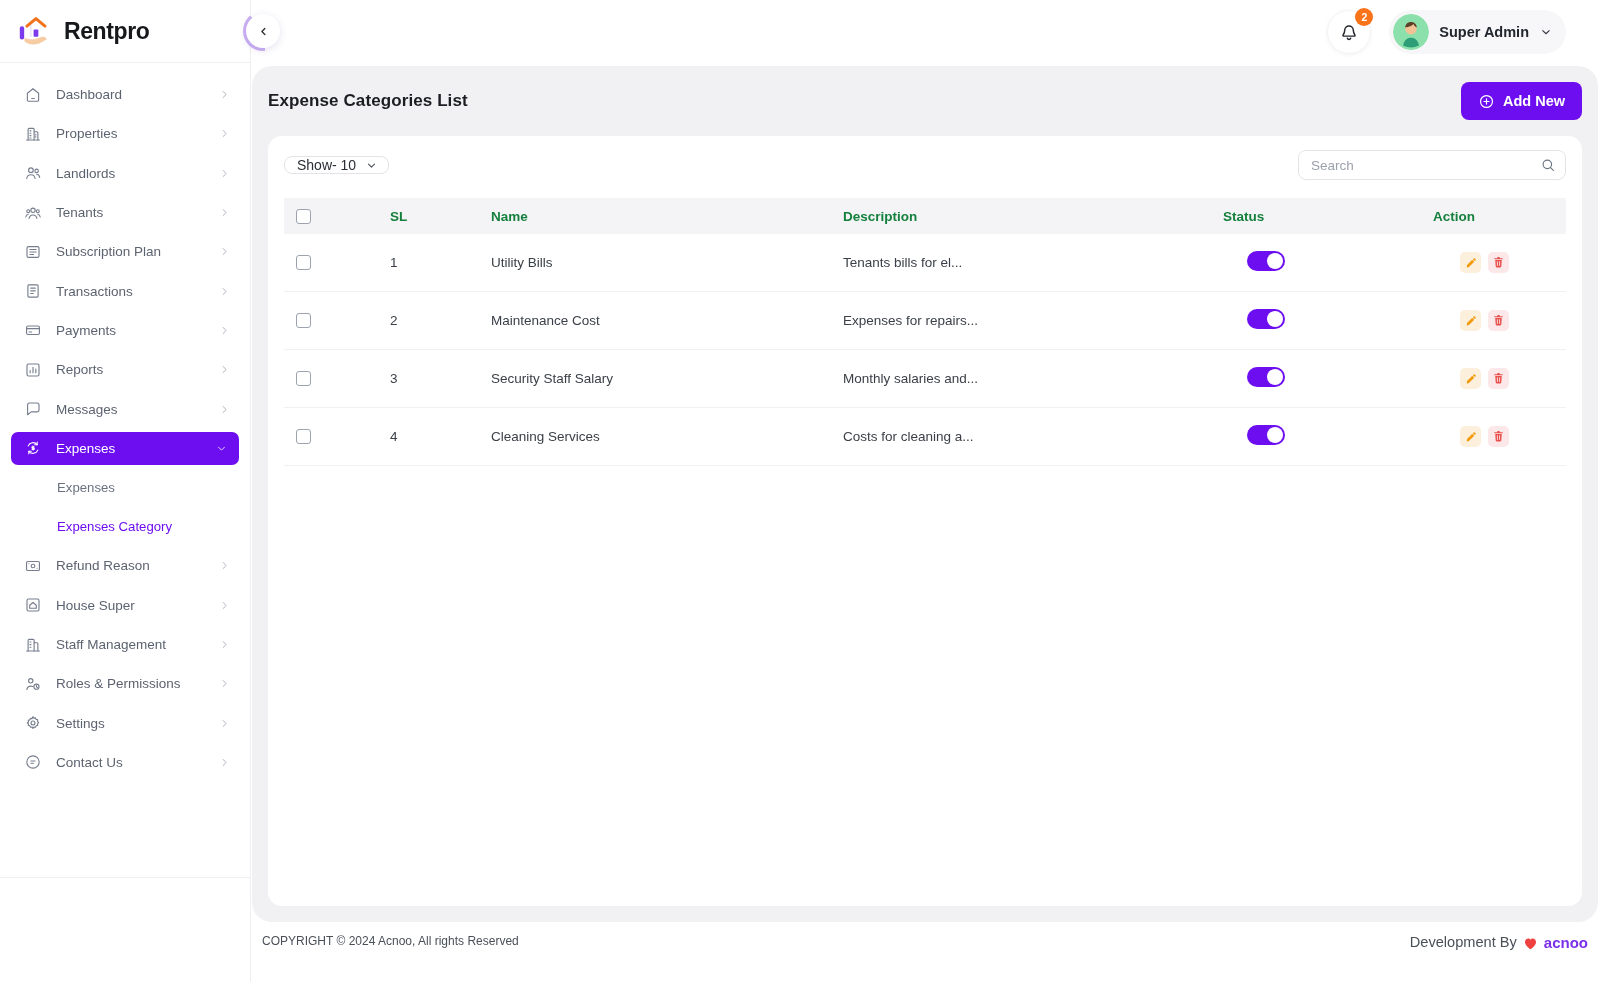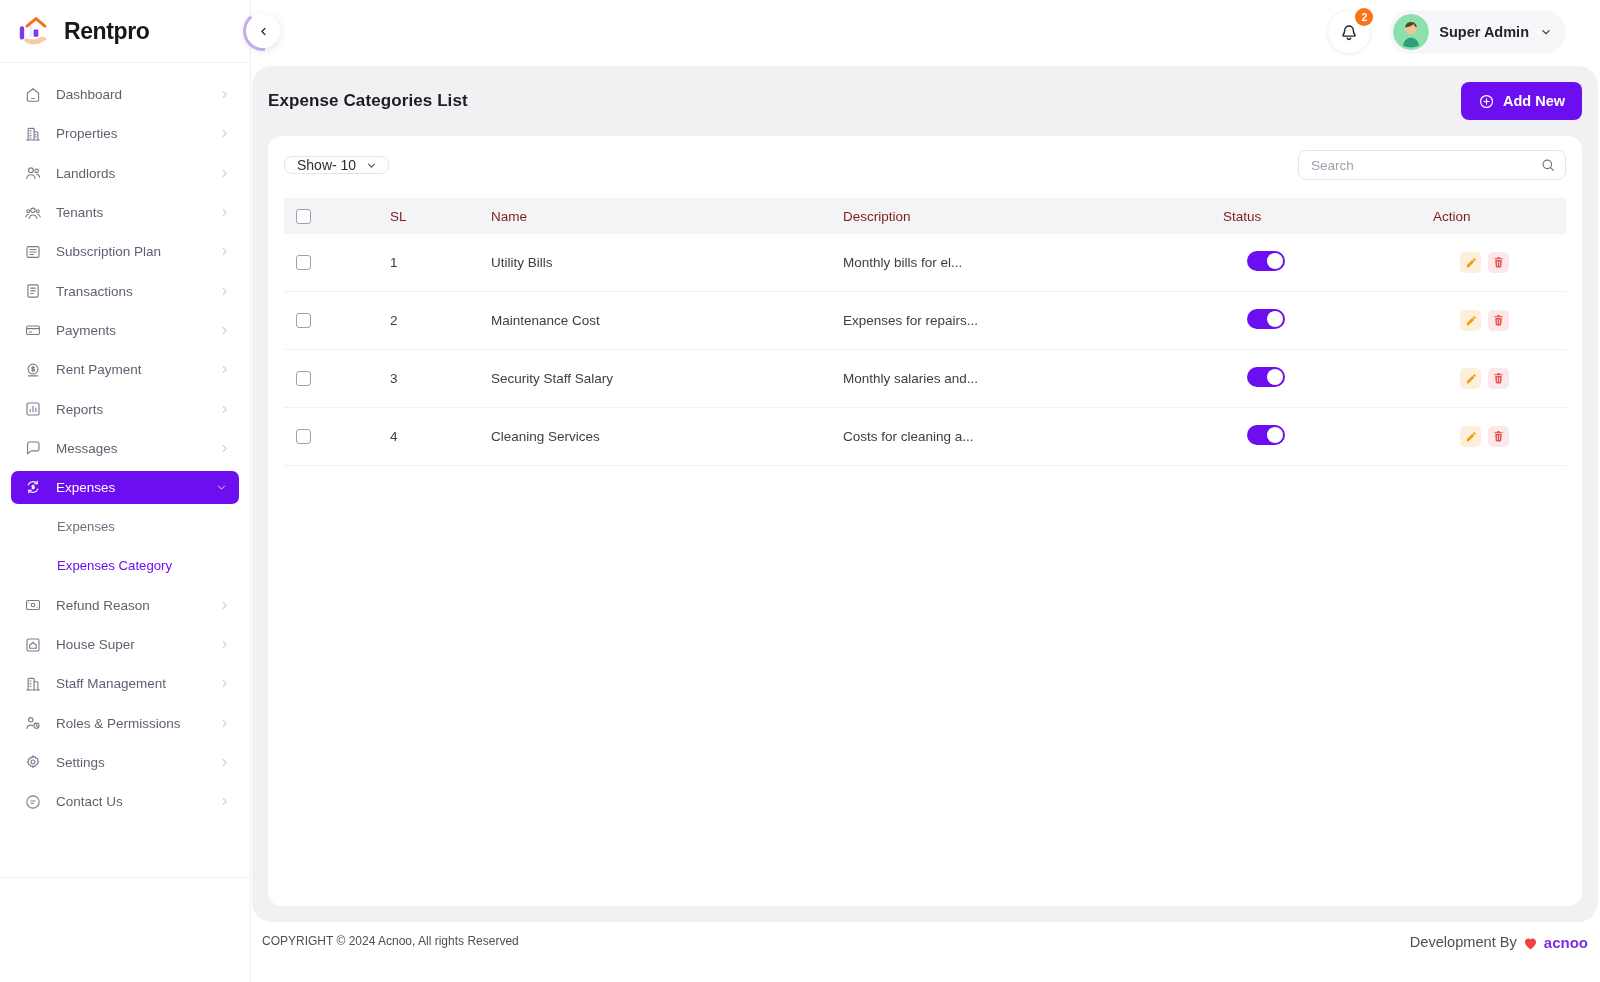--- a/index.html
+++ b/index.html
@@ -74,21 +74,21 @@
   .search-wrap{position:relative;width:268px;height:30px}
   .search-wrap input{width:100%;height:100%;border:1px solid #e4e4e8;border-radius:8px;
     padding:0 34px 0 12px;font-size:13.5px;font-family:inherit;color:#2a2e35;outline:none}
   .search-wrap input::placeholder{color:#9ca2ac}
   .search-wrap .s-ic{position:absolute;right:10px;top:7px;width:16px;height:16px;color:#6a7280}
 
   
   .table{margin:2px 16px 0}
   .tr{display:grid;grid-template-columns:96px 111px 352px 380px 210px 1fr;align-items:center}
   .thead{background:#f4f4f6;height:36px}
-  .th{font-size:13.5px;font-weight:400;color:#7f1d1d}
+  .th{font-size:13.5px;font-weight:700;color:#15803d}
   .row{height:58px;border-bottom:1px solid #f1f1f4}
   .td{font-size:13.5px;color:#3b4048}
   .c1{padding-left:12px}.c2{padding-left:10px}
   .cbx{display:inline-block;width:15px;height:15px;border:1.5px solid #9ca3ae;border-radius:3px;
     background:#fff;cursor:pointer;vertical-align:middle}
   .toggle{display:inline-block;width:38px;height:20px;border-radius:10px;margin-left:24px;
     background:#cfd4db;position:relative;cursor:pointer}
   .toggle.on{background:var(--accent,#6d0ef1)}
   .toggle .knob{position:absolute;top:2px;left:2px;width:16px;height:16px;border-radius:50%;
     background:#fff}
@@ -199,31 +199,20 @@
           <path d="M3.4 10.2h17.2"></path>
           <path d="M6.8 14.6h3.4"></path>
         </svg>
         <span class="nav-label">Payments</span>
         <svg class="nav-chev" viewBox="0 0 24 24" fill="none" stroke="currentColor" stroke-width="1.5" stroke-linecap="round" stroke-linejoin="round">
           <path d="M9.5 6.5 15 12l-5.5 5.5"></path>
         </svg>
       </div>
       <div class="nav-item">
         <svg class="nav-ic" viewBox="0 0 24 24" fill="none" stroke="currentColor" stroke-width="1.5" stroke-linecap="round" stroke-linejoin="round">
-          <circle cx="12" cy="10.8" r="6.6"></circle>
-          <path d="M12 7.2v7.2M13.9 8.9c-.5-.9-3.2-1-3.6.2-.4 1.3 1.5 1.4 2.4 1.6 1.1.2 1.9.7 1.5 1.8-.5 1.2-3.2 1.1-3.7.1"></path>
-          <path d="M5.8 19.8h12.4"></path>
-        </svg>
-        <span class="nav-label">Rent Payment</span>
-        <svg class="nav-chev" viewBox="0 0 24 24" fill="none" stroke="currentColor" stroke-width="1.5" stroke-linecap="round" stroke-linejoin="round">
-          <path d="M9.5 6.5 15 12l-5.5 5.5"></path>
-        </svg>
-      </div>
-      <div class="nav-item">
-        <svg class="nav-ic" viewBox="0 0 24 24" fill="none" stroke="currentColor" stroke-width="1.5" stroke-linecap="round" stroke-linejoin="round">
           <rect x="4" y="4" width="16" height="16" rx="2"></rect>
           <path d="M8.2 15.6v-3M12 15.6V8.4M15.8 15.6v-4.8"></path>
         </svg>
         <span class="nav-label">Reports</span>
         <svg class="nav-chev" viewBox="0 0 24 24" fill="none" stroke="currentColor" stroke-width="1.5" stroke-linecap="round" stroke-linejoin="round">
           <path d="M9.5 6.5 15 12l-5.5 5.5"></path>
         </svg>
       </div>
       <div class="nav-item">
         <svg class="nav-ic" viewBox="0 0 24 24" fill="none" stroke="currentColor" stroke-width="1.5" stroke-linecap="round" stroke-linejoin="round">
@@ -389,21 +378,21 @@
           <div class="th c3">Name</div>
           <div class="th c4">Description</div>
           <div class="th c5">Status</div>
           <div class="th c6">Action</div>
         </div>
       <div id="tbody">
           <div class="tr row">
             <div class="td c1"><span class="cbx"></span></div>
             <div class="td c2">1</div>
             <div class="td c3">Utility Bills</div>
-            <div class="td c4">Monthly bills for el...</div>
+            <div class="td c4">Tenants bills for el...</div>
             <div class="td c5"><span class="toggle on"><span class="knob"></span></span></div>
             <div class="td c6 acts">
               <span class="act edit">
                 <svg viewBox="0 0 24 24">
                   <path d="M3.7 20.3c-.1.4.2.7.6.6l3.6-.9L18.5 9.4l-3.9-3.9L4 16.1l-.3 4.2ZM15.8 4.3l1.3-1.3a1.6 1.6 0 0 1 2.3 0l1.6 1.6a1.6 1.6 0 0 1 0 2.3l-1.3 1.3-3.9-3.9Z"></path>
                 </svg>
               </span>
               <span class="act del">
                 <svg viewBox="0 0 24 24">
                   <path d="M9.5 3.5A1.5 1.5 0 0 1 11 2h2a1.5 1.5 0 0 1 1.5 1.5V4H19a1 1 0 1 1 0 2H5a1 1 0 0 1 0-2h4.5ZM6 7.5h12l-.8 11.6A2 2 0 0 1 15.2 21H8.8a2 2 0 0 1-2-1.9Z"></path>

